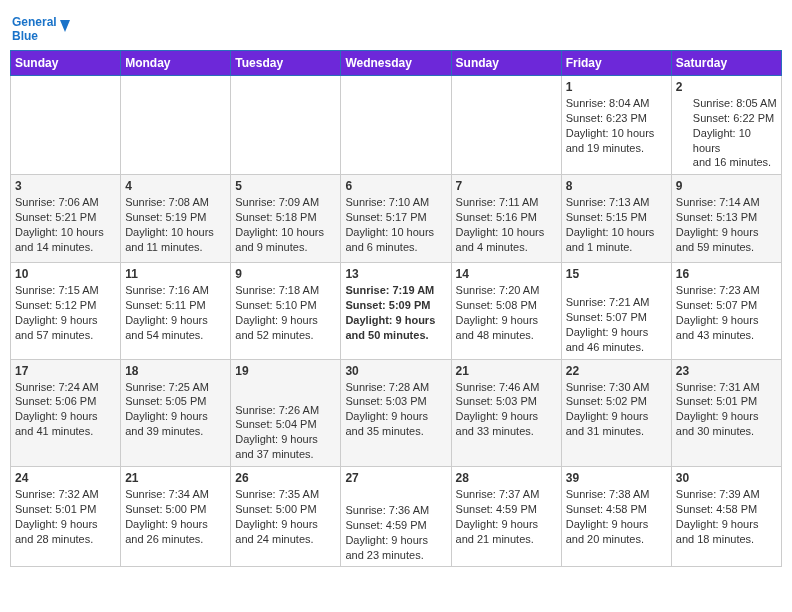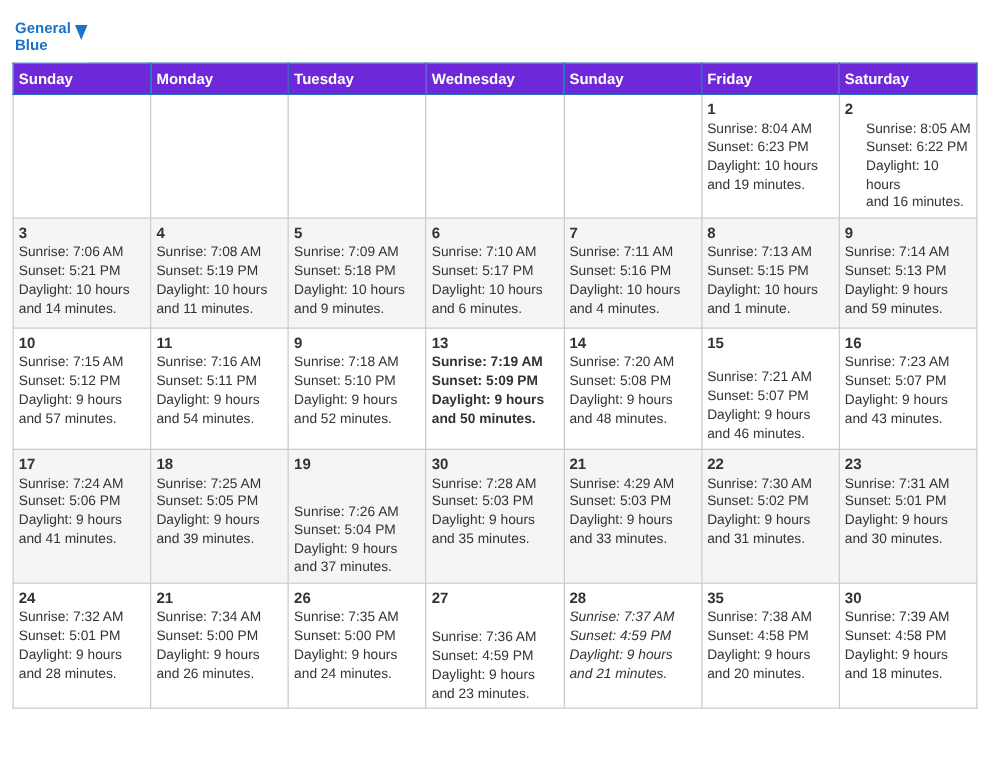--- a/index.html
+++ b/index.html
@@ -253,21 +253,21 @@
         </td>
         <td>
           <span class="day-number">30</span>
           <div class="day-info" style="white-space: pre-line;">Sunrise: 7:28 AM
 Sunset: 5:03 PM
 Daylight: 9 hours
 and 35 minutes.</div>
         </td>
         <td>
           <span class="day-number">21</span>
-          <div class="day-info" style="white-space: pre-line;">Sunrise: 4:29 AM
+          <div class="day-info" style="white-space: pre-line;">Sunrise: 7:46 AM
 Sunset: 5:03 PM
 Daylight: 9 hours
 and 33 minutes.</div>
         </td>
         <td>
           <span class="day-number">22</span>
           <div class="day-info" style="white-space: pre-line;">Sunrise: 7:30 AM
 Sunset: 5:02 PM
 Daylight: 9 hours
 and 31 minutes.</div>
@@ -304,27 +304,27 @@
         </td>
         <td>
           <span class="day-number">27</span>
           <div class="day-info" style="white-space: pre-line; margin-top: 18px;">Sunrise: 7:36 AM
 Sunset: 4:59 PM
 Daylight: 9 hours
 and 23 minutes.</div>
         </td>
         <td>
           <span class="day-number">28</span>
-          <div class="day-info" style="white-space: pre-line; font-style: italic;">Sunrise: 7:37 AM
+          <div class="day-info" style="white-space: pre-line;">Sunrise: 7:37 AM
 Sunset: 4:59 PM
 Daylight: 9 hours
 and 21 minutes.</div>
         </td>
         <td>
-          <span class="day-number">35</span>
+          <span class="day-number">39</span>
           <div class="day-info" style="white-space: pre-line;">Sunrise: 7:38 AM
 Sunset: 4:58 PM
 Daylight: 9 hours
 and 20 minutes.</div>
         </td>
         <td>
           <span class="day-number">30</span>
           <div class="day-info" style="white-space: pre-line;">Sunrise: 7:39 AM
 Sunset: 4:58 PM
 Daylight: 9 hours

